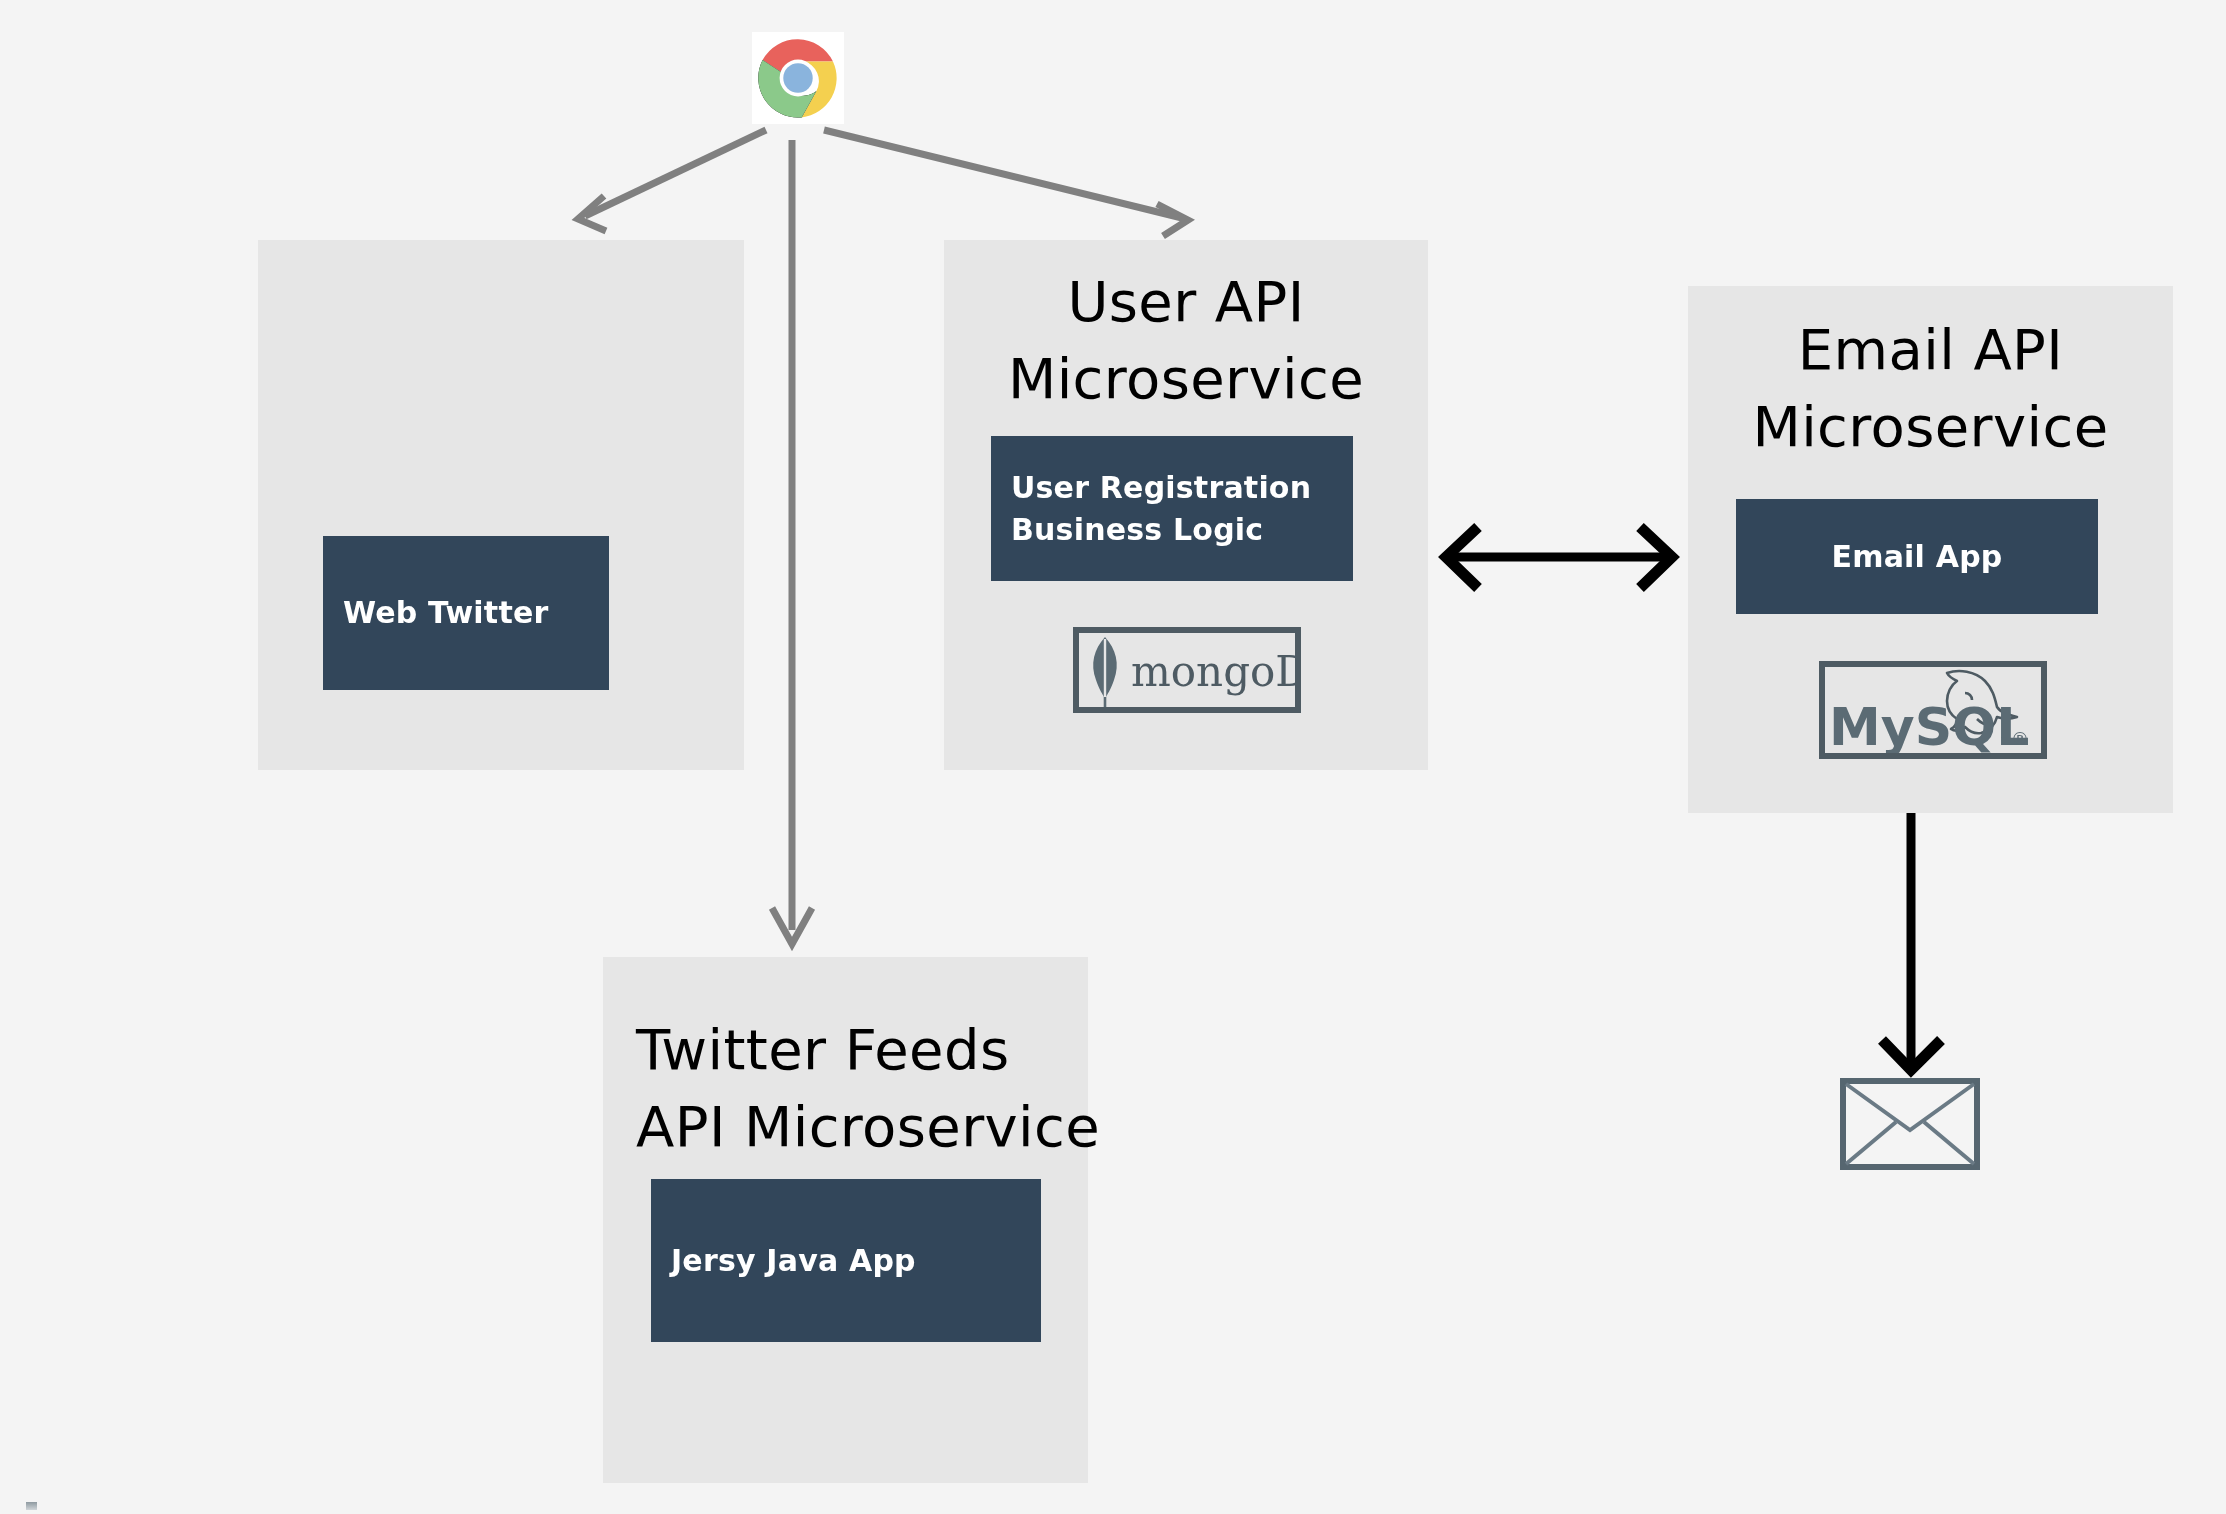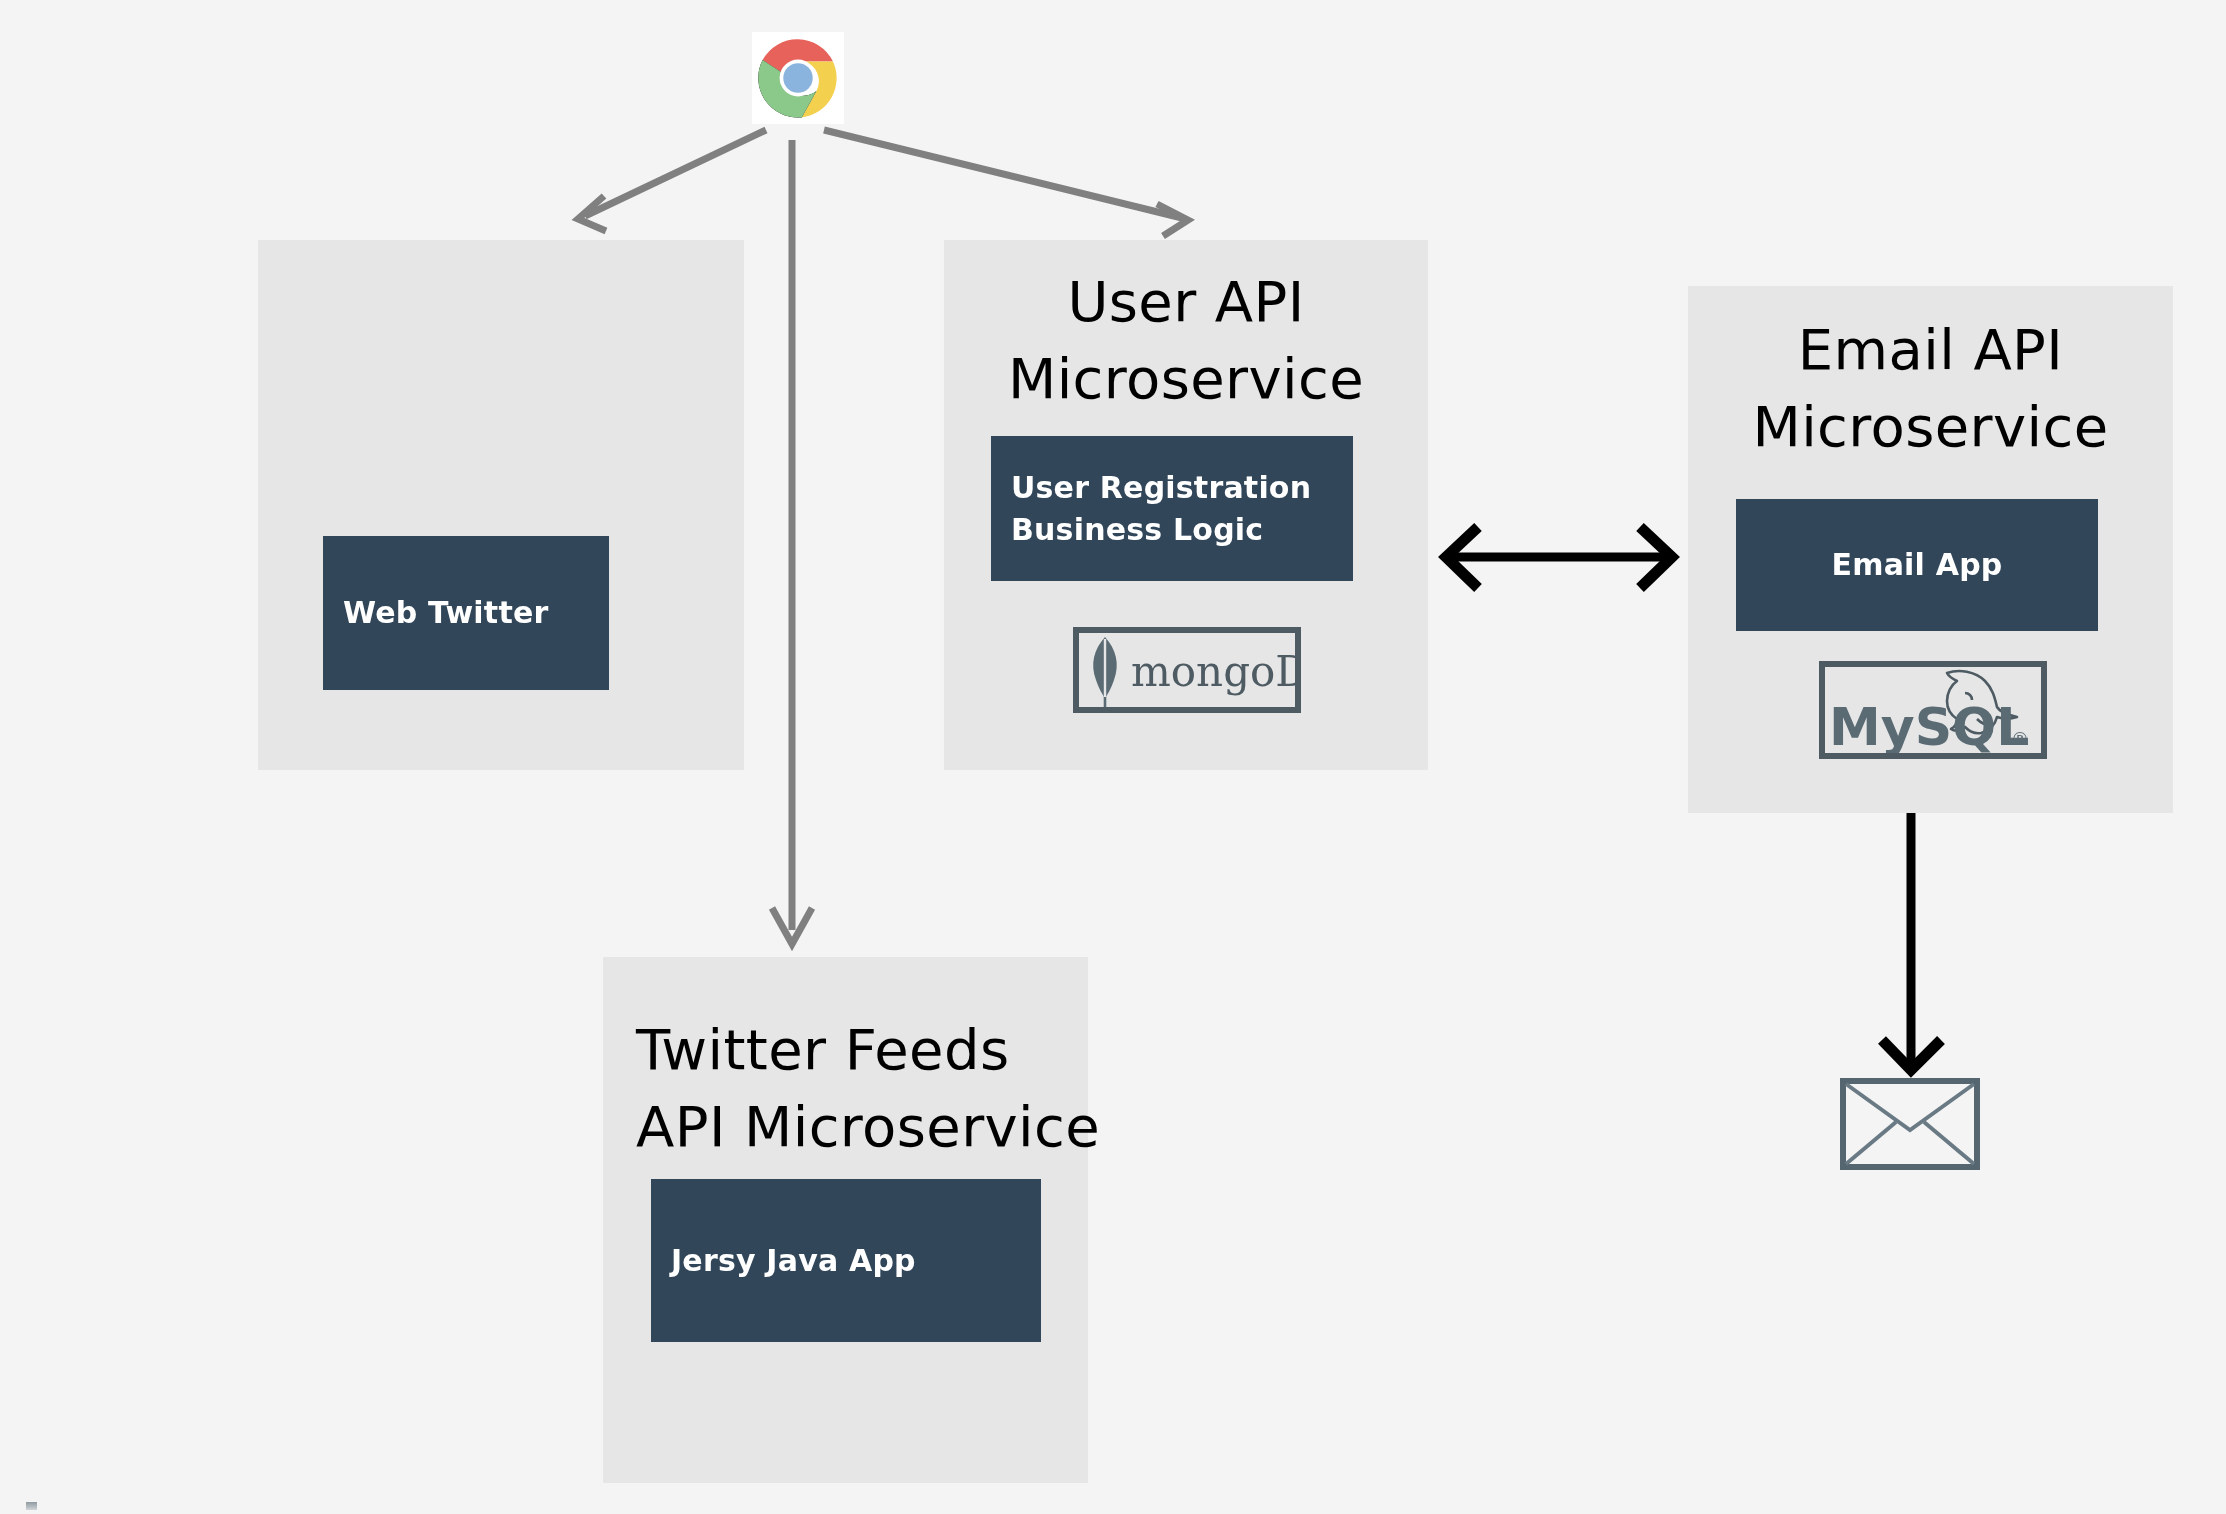--- a/index.html
+++ b/index.html
@@ -189,21 +189,21 @@
         </g>
 
         <text x="52" y="53" font-family="'DejaVu Serif','Liberation Serif',serif" font-size="42" fill="#4e5b63">mongoDB</text>
       </svg>
     </div>
   </div>
 
   <div class="service-box" style="left:1688px; top:243px; width:485px; height:527px;margin-top:43px;">
     <div class="service-title centered" style="top:26px;">Email API
 Microservice</div>
-    <div class="app-chip centered" style="left:48px; top:213px; width:362px; height:132px;">
+    <div class="app-chip centered" style="left:48px; top:213px; width:362px; height:115px;">
       <span class="chip-label">Email App</span>
     </div>
 
     <div class="db-plate" style="left:131px; top:375px; width:228px; height:98px;">
       <svg width="216" height="86" viewBox="0 0 216 86" xmlns="http://www.w3.org/2000/svg">
 
         <g fill="none" stroke="#4e5b63" stroke-width="2.6" stroke-linejoin="round">
           <path d="M122 6 C 134 2, 150 4, 160 14 C 168 22, 170 32, 172 40
                    C 176 46, 184 48, 192 50 C 186 52, 178 52, 172 50
                    C 170 58, 164 64, 156 66 C 150 67, 144 64, 140 60

